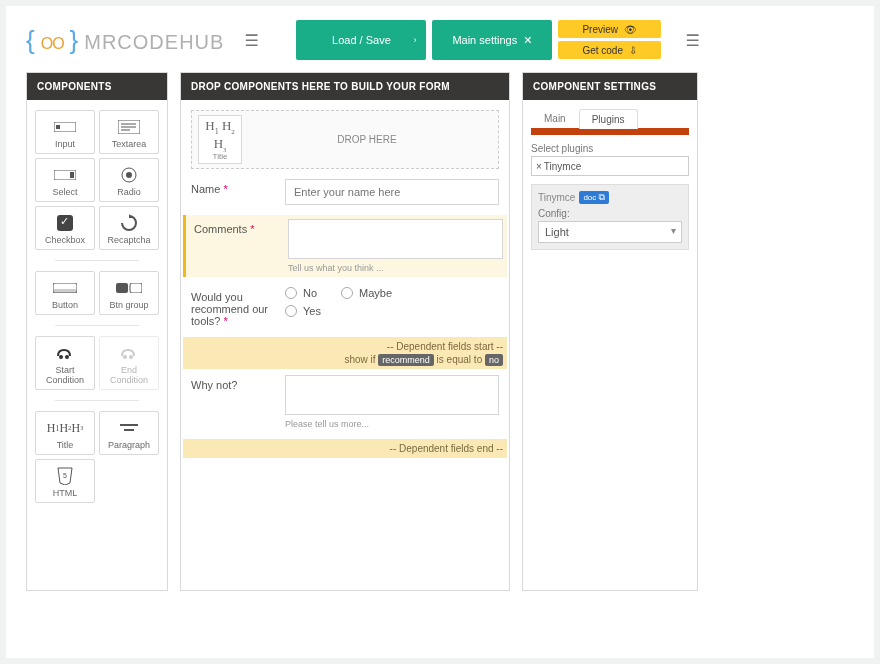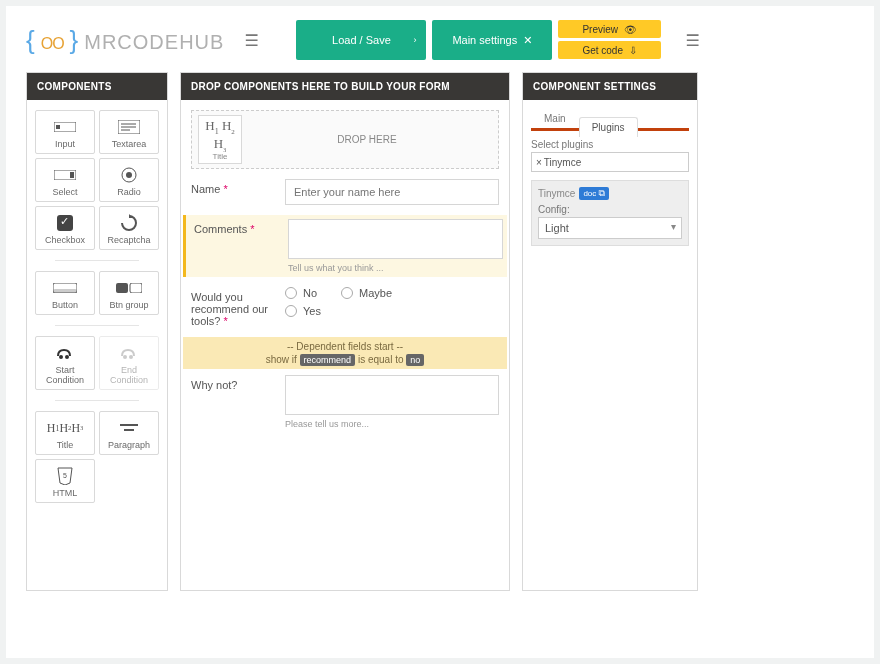--- a/index.html
+++ b/index.html
@@ -47,28 +47,28 @@
 .form-row.highlighted { border-left: 3px solid #f3b81d; background: #fdf7e1; padding: 4px 4px 4px 8px; margin-left: -8px; margin-right: -8px; }
 .form-label { width: 84px; font-size: 11px; color: #555; padding-top: 4px; }
 .req { color: #d06; }
 .form-field { flex: 1; }
 .text-input { width: 100%; border: 1px solid #d6d6d6; background: #fff; font-size: 11px; padding: 6px 8px; color: #555; }
 .textarea { width: 100%; height: 40px; border: 1px solid #d6d6d6; resize: none; }
 .helptext { font-size: 9px; color: #999; margin-top: 2px; }
 .radio-row { display: flex; gap: 24px; flex-wrap: wrap; font-size: 11px; color: #555; }
 .radio-item { display: flex; align-items: center; gap: 6px; }
 .radio-circle { width: 12px; height: 12px; border: 1px solid #aaa; border-radius: 50%; }
-.dep-band { background: #fae9b5; text-align: center; font-size: 10px; color: #7a6a40; padding: 4px; margin: 6px -8px; }
+.dep-band { background: #fae9b5; text-align: right; font-size: 10px; color: #7a6a40; padding: 4px; margin: 6px -8px; }
 .dep-cond { margin-top: 2px; }
 .dep-cond .tag { background: #666; color: #fff; font-size: 9px; padding: 1px 4px; border-radius: 2px; }
 
 .right-body { padding: 8px 8px; font-size: 11px; }
-.tabs { display: flex; border-bottom: 3px solid #c2410c; margin-bottom: 8px; }
+.tabs { display: flex; border-bottom: 7px solid #c2410c; margin-bottom: 8px; }
 .tab { padding: 4px 12px; font-size: 10px; color: #777; cursor: pointer; border: 1px solid transparent; border-bottom: none; }
-.tab.active { border-color: #ddd; background: #fff; color: #555; border-radius: 3px 3px 0 0; position: relative; top: 9px; }
+.tab.active { border-color: #ddd; background: #fff; color: #555; border-radius: 3px 3px 0 0; position: relative; top: 1px; }
 .field-label { font-size: 10px; color: #777; margin-bottom: 2px; display: block; }
 .tagbox { border: 1px solid #ccc; padding: 3px 4px; margin-bottom: 8px; }
 .tagbox .chip { font-size: 10px; color: #555; display: inline-flex; align-items: center; gap: 2px; }
 .plugin-section { background: #eee; border: 1px solid #ddd; padding: 6px; }
 .plugin-hdr { font-size: 10px; color: #888; margin-bottom: 4px; display: flex; align-items: center; gap: 4px; }
 .doc-badge { background: #2e7bd6; color: #fff; font-size: 8px; padding: 1px 4px; border-radius: 2px; }
 .ext-icon { font-size: 9px; color: #2e7bd6; }
 .select { width: 100%; border: 1px solid #ccc; background: #fff; font-size: 11px; padding: 4px 6px; color: #555; appearance: none; position: relative; }
 .select-wrap { position: relative; }
 .select-wrap::after { content: "▾"; position: absolute; right: 6px; top: 4px; font-size: 10px; color: #888; pointer-events: none; }
@@ -297,20 +297,23 @@
         </div>
 
         <div class="form-row">
           <div class="form-label">Why not?</div>
           <div class="form-field">
             <textarea class="textarea" style=""></textarea>
             <div class="helptext">Please tell us more...</div>
           </div>
         </div>
 
+        <div class="dep-band">
+          <span>-- Dependent fields end --</span>
+        </div>
       </div>
     </div>
 
     <div class="panel col-right">
       <div class="panel-hdr">COMPONENT SETTINGS</div>
       <div class="right-body">
         <div class="tabs">
           <div class="tab">Main</div>
           <div class="tab active">Plugins</div>
         </div>

